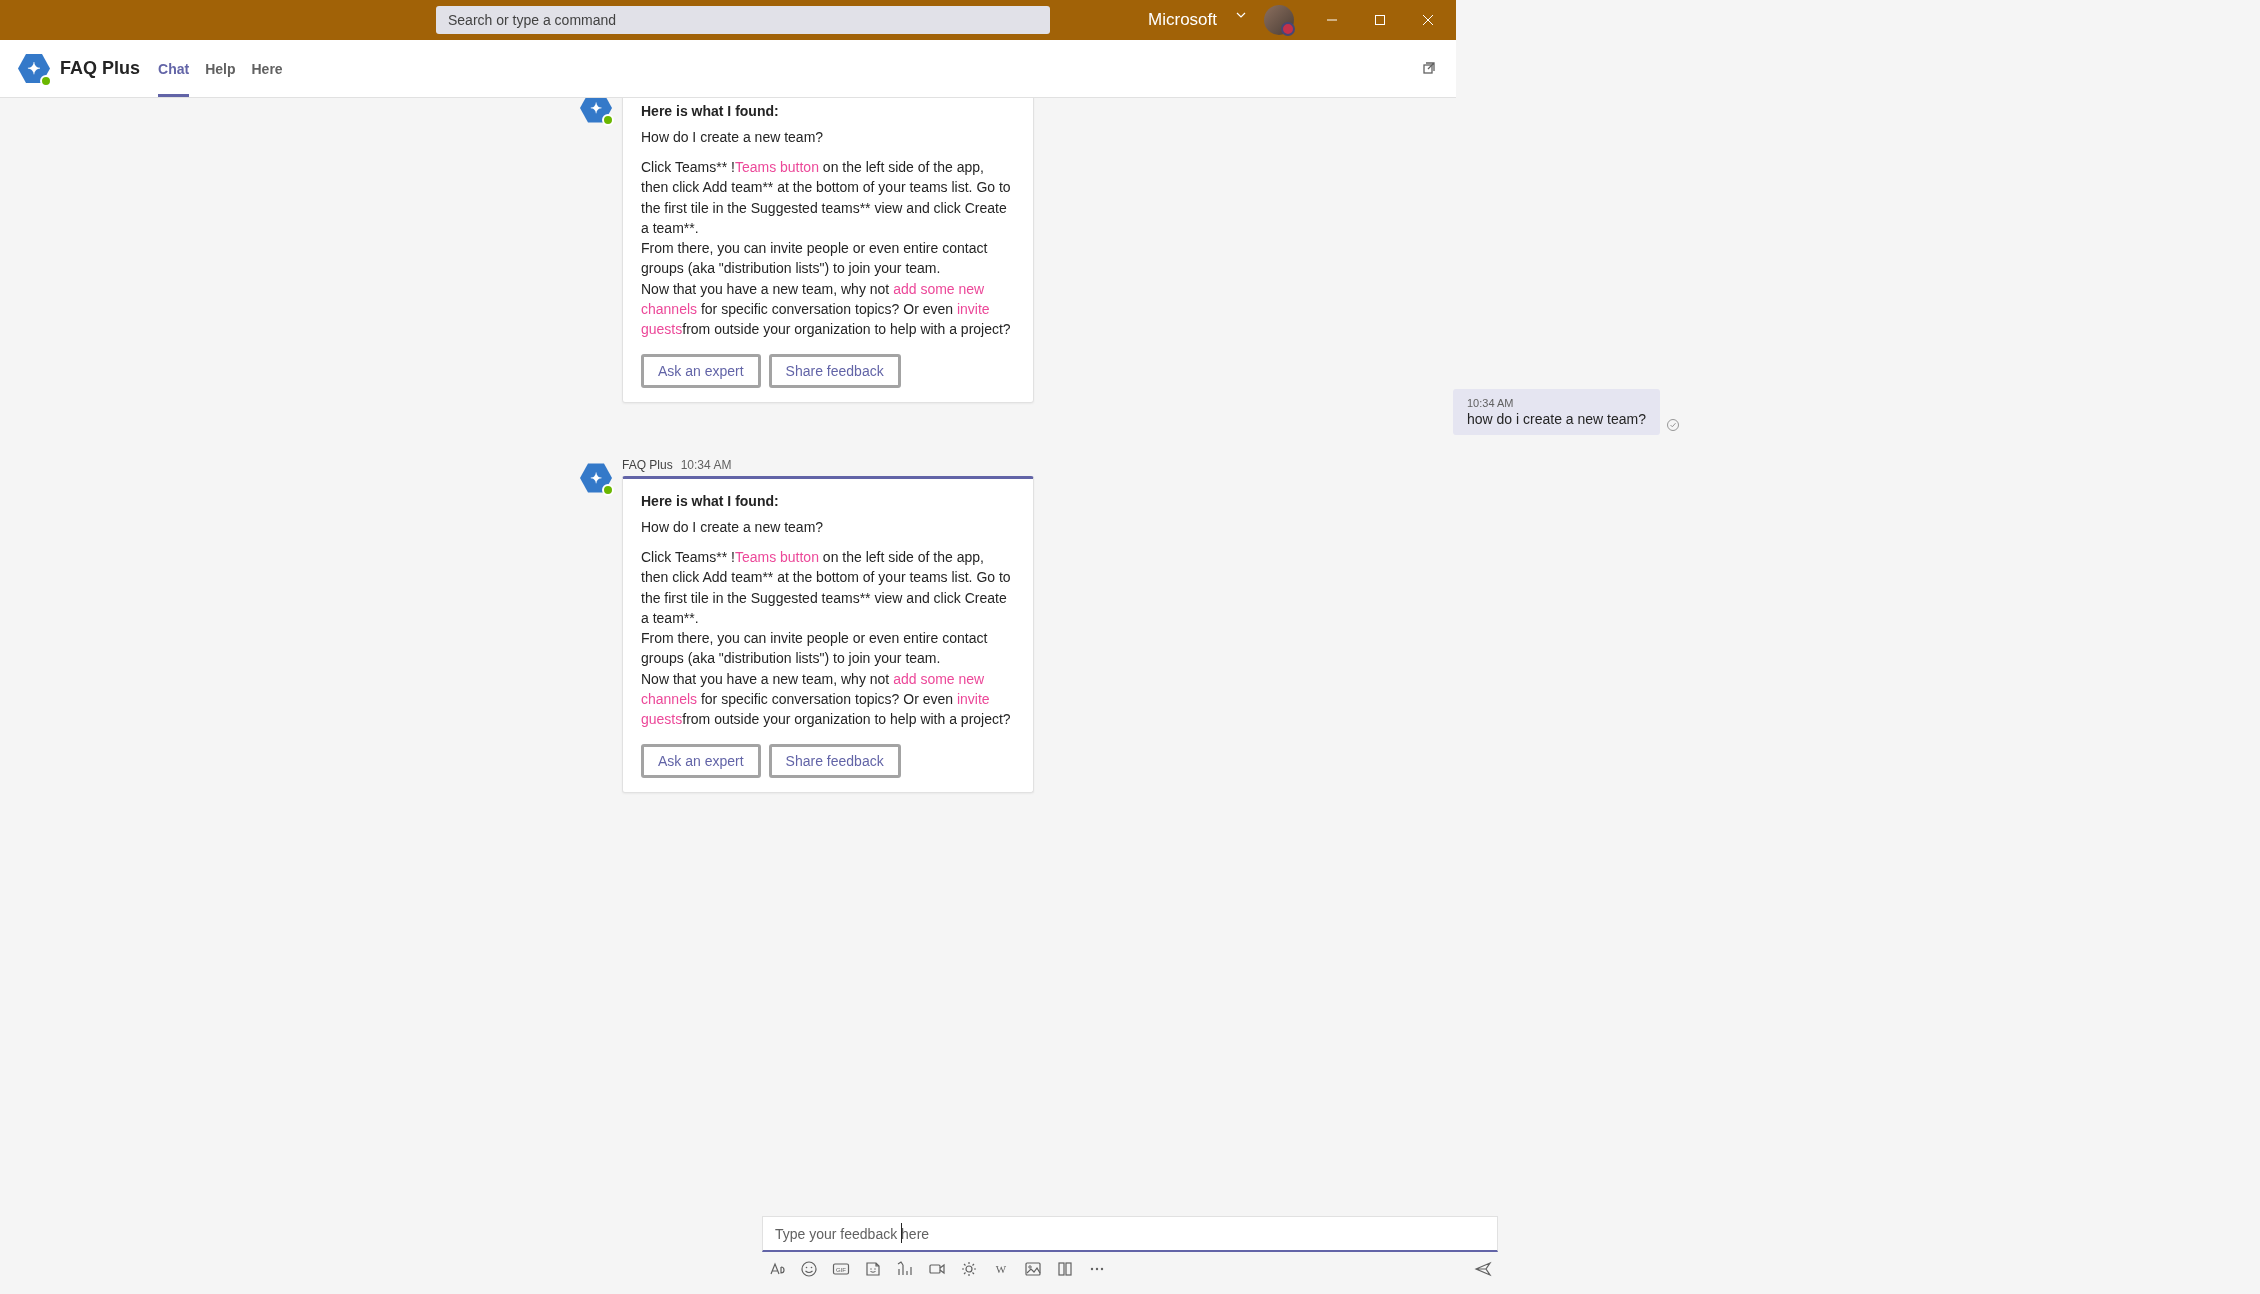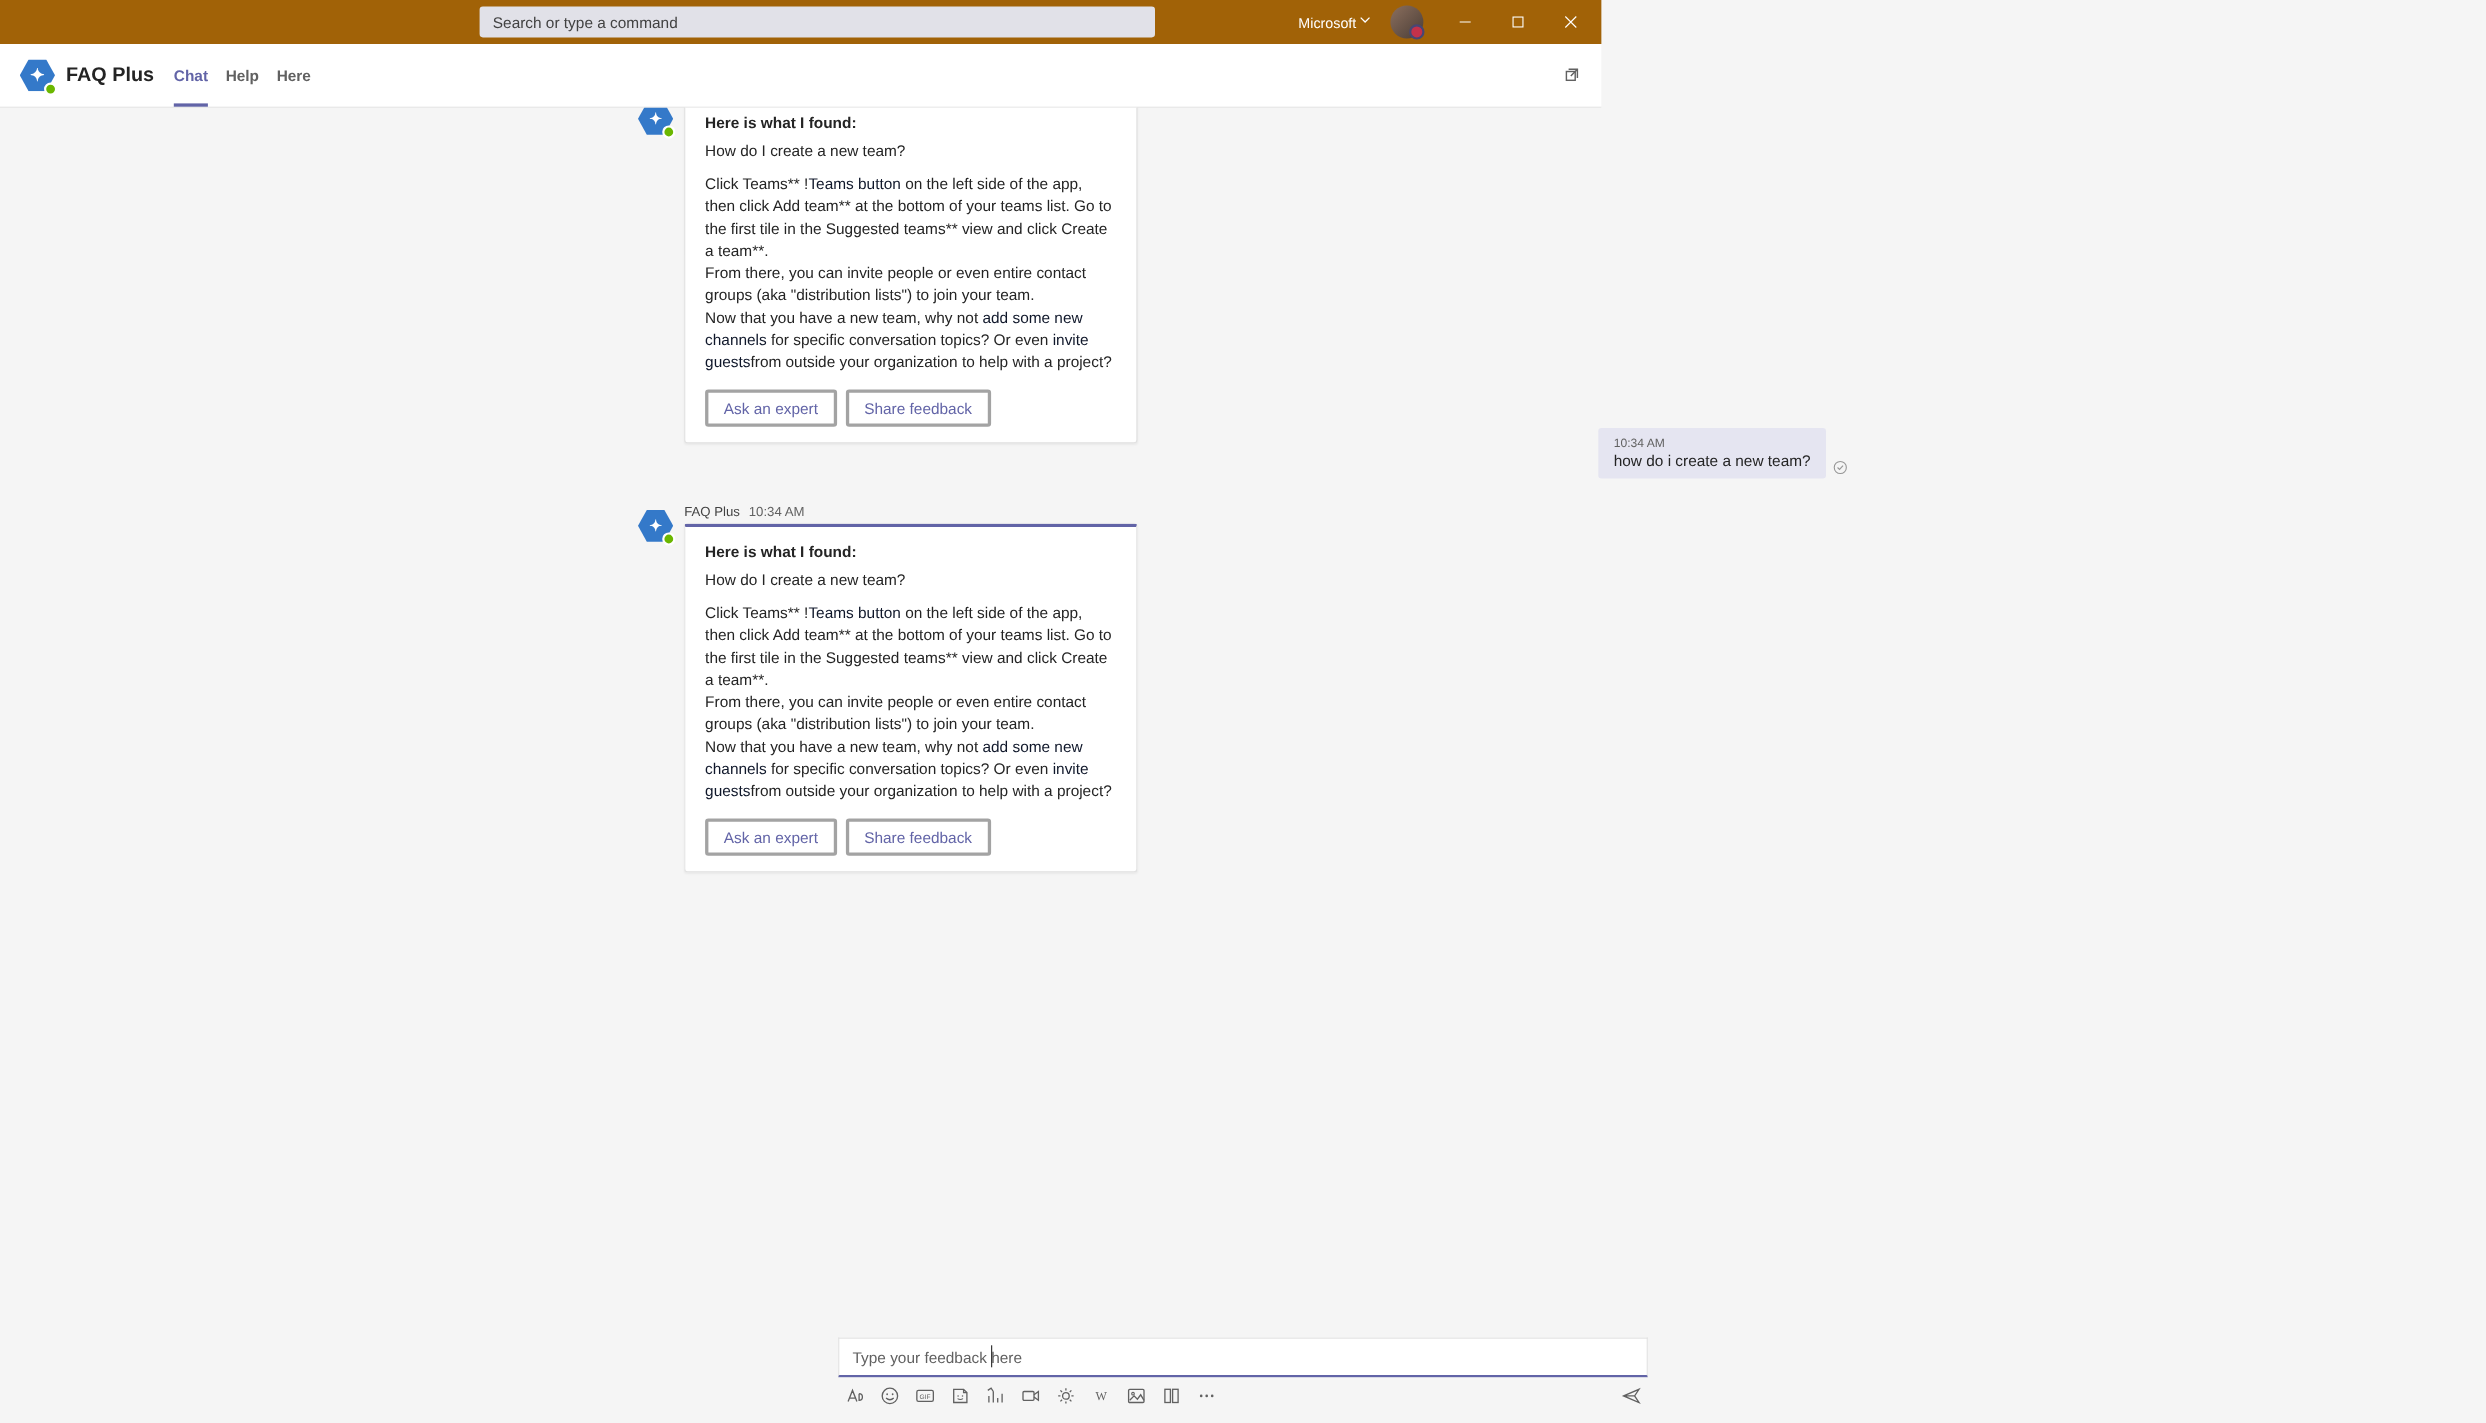--- a/index.html
+++ b/index.html
@@ -1,21 +1,21 @@
 <!DOCTYPE html>
 <html><head>
 <meta charset="utf-8">
 <style>
 * { box-sizing: border-box; margin: 0; padding: 0; }
 body { font-family: "Segoe UI", -apple-system, sans-serif; font-size: 14px; color: #242424; background: #f5f5f5; width: 1456px; height: 834px; overflow: hidden; }
 .titlebar { background: #a16207; height: 40px; display: flex; align-items: center; padding: 0 8px; gap: 8px; }
 .titlebar-left { width: 420px; }
 .searchbox { flex: 0 0 614px; background: #e1e1e8; border-radius: 3px; height: 28px; display: flex; align-items: center; padding: 0 12px; color: #424242; font-size: 14px; }
 .titlebar-spacer { flex: 1; }
-.org-label { color: #fff; font-size: 13px; display: flex; align-items: flex-start; gap: 3px; cursor: pointer; }
+.org-label { color: #fff; font-size: 17px; display: flex; align-items: flex-start; gap: 19px; cursor: pointer; }
 .avatar { width: 30px; height: 30px; border-radius: 50%; background: linear-gradient(135deg,#8b6f5e,#4a3d36); position: relative; margin: 0 10px; }
 .avatar::after { content:""; position:absolute; right:-1px; bottom:-1px; width:10px; height:10px; border-radius:50%; background:#c4314b; border:2px solid #464775; }
 .win-btn { width: 40px; height: 40px; display:flex; align-items:center; justify-content:center; color:#fff; cursor:pointer; }
 .win-btn svg { width:12px; height:12px; }
 
 .appbar { background:#fff; height:58px; border-bottom:1px solid #e1e1e1; display:flex; align-items:center; padding:0 18px; gap:10px; }
 .app-icon { width:32px; height:32px; position:relative; }
 .hex { width:32px; height:32px; background:#3479c9; clip-path: polygon(25% 5%,75% 5%,100% 50%,75% 95%,25% 95%,0% 50%); display:flex; align-items:center; justify-content:center; }
 .hex-inner { color:#fff; font-weight:bold; font-size:16px; }
 .presence { position:absolute; right:-2px; bottom:-2px; width:12px; height:12px; border-radius:50%; background:#6bb700; border:2px solid #fff; }
@@ -34,21 +34,21 @@
 .bot-msg.two { top:360px; left:0; }
 .bot-avatar { width:32px; height:32px; position:relative; margin-top:4px; flex-shrink:0; }
 .meta { font-size:12px; color:#616161; margin-bottom:4px; display:flex; gap:8px; }
 .meta .name { color:#424242; }
 .card-wrap { background:#fff; border:1px solid #e1e1e1; border-radius:3px; padding:14px 0 14px 0; width:412px; box-shadow:0 1px 2px rgba(0,0,0,0.05); }
 .card-wrap.accent { border-top:3px solid #6264a7; }
 .card { padding:0 18px; }
 .card-title { font-weight:600; font-size:14px; margin-bottom:10px; }
 .card-q { font-size:14px; margin-bottom:12px; }
 .card-body { font-size:14px; line-height:1.45; color:#242424; }
-.card-body a { color:#0f172a; text-decoration:none;text-align:right; }
+.card-body a { color:#ec4899; text-decoration:none;text-align:right; }
 .card-actions { display:flex; gap:8px; padding:14px 18px 0 18px; }
 .card-btn { border:3px solid #a3a3a3; background:#fff; color:#6264a7; padding:6px 14px; border-radius:3px; font-size:14px; cursor:pointer; }
 
 .user-msg { position:absolute; top:291px; right:0; display:flex; align-items:flex-end; gap:6px; }
 .user-bubble { background:#e5e5f1; border-radius:3px; padding:8px 14px; max-width:280px; }
 .user-bubble .ts { font-size:11px; color:#616161; margin-bottom:2px; }
 .user-bubble .txt { font-size:14px; }
 .sent-icon { color:#979797; }
 
 .compose { position:absolute; bottom:0; left:0; right:0; height:84px; background:#f5f5f5; }

